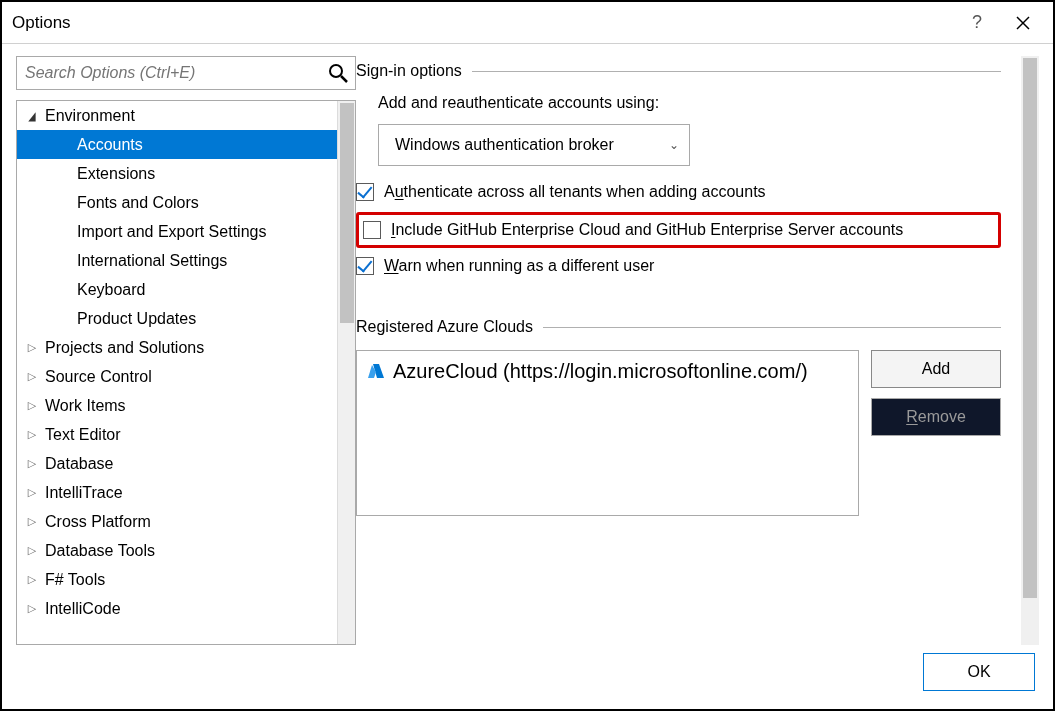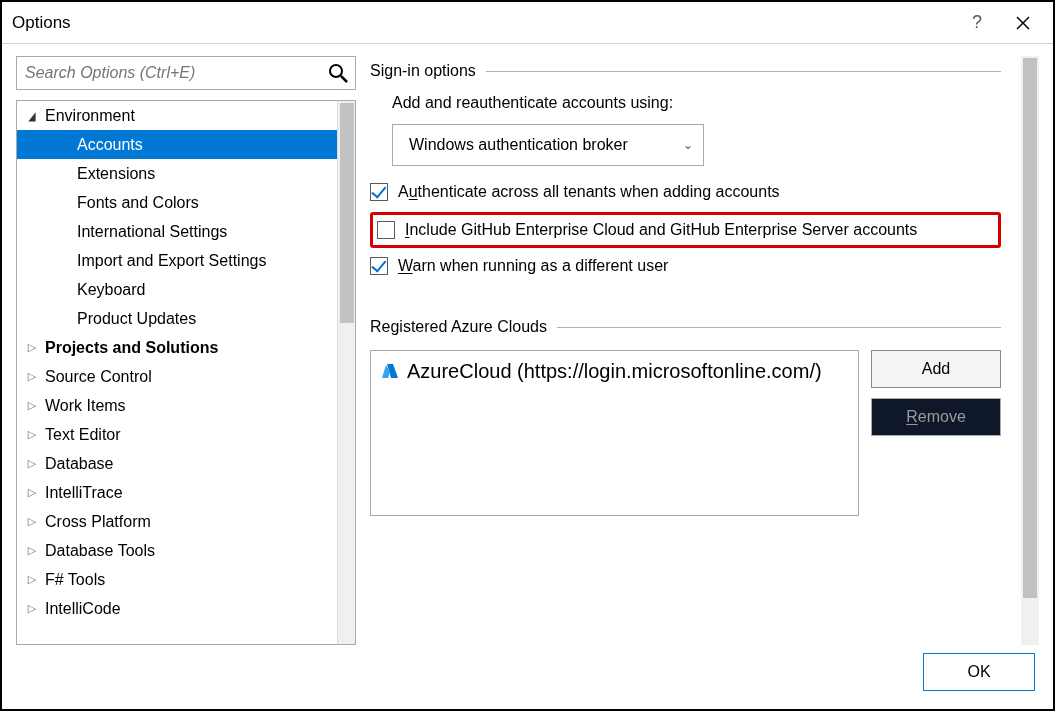--- a/index.html
+++ b/index.html
@@ -29,21 +29,20 @@
     display:flex; align-items:center; justify-content:center;
     font-size:18px;
   }
   .close-x svg { width:14px; height:14px; }
   .help-q { font-size:20px; color:#555; margin-right:6px;}
   
   .bodyrow {
     flex:1;
     display:flex;
     padding:12px 14px 0 14px;
-    gap:14px;
     overflow:hidden;
     justify-content:flex-end;
   }
   
   .leftcol { width:340px; display:flex; flex-direction:column; }
   .searchwrap {
     position:relative;
     margin-bottom:10px;
   }
   .searchwrap input {
@@ -251,37 +250,37 @@
           <div class="tree-item lvl1">
             <span class="glyph"></span>
             <span style="margin-left: 4px;">Extensions</span>
           </div>
           <div class="tree-item lvl1">
             <span class="glyph"></span>
             <span style="margin-left: 4px;">Fonts and Colors</span>
           </div>
           <div class="tree-item lvl1">
             <span class="glyph"></span>
+            <span style="margin-left: 4px;">Import and Export Settings</span>
+          </div>
+          <div class="tree-item lvl1">
+            <span class="glyph"></span>
             <span style="margin-left: 4px;">International Settings</span>
           </div>
           <div class="tree-item lvl1">
             <span class="glyph"></span>
-            <span style="margin-left: 4px;">Import and Export Settings</span>
-          </div>
-          <div class="tree-item lvl1">
-            <span class="glyph"></span>
             <span style="margin-left: 4px;">Keyboard</span>
           </div>
           <div class="tree-item lvl1">
             <span class="glyph"></span>
             <span style="margin-left: 4px;">Product Updates</span>
           </div>
           <div class="tree-item lvl0">
             <span class="glyph" style="color: rgb(102, 102, 102); font-size: 11px;">▷</span>
-            <span style="margin-left: 4px; font-weight: bold;">Projects and Solutions</span>
+            <span style="margin-left: 4px;">Projects and Solutions</span>
           </div>
           <div class="tree-item lvl0">
             <span class="glyph" style="color: rgb(102, 102, 102); font-size: 11px;">▷</span>
             <span style="margin-left: 4px;">Source Control</span>
           </div>
           <div class="tree-item lvl0">
             <span class="glyph" style="color: rgb(102, 102, 102); font-size: 11px;">▷</span>
             <span style="margin-left: 4px;">Work Items</span>
           </div>
           <div class="tree-item lvl0">

